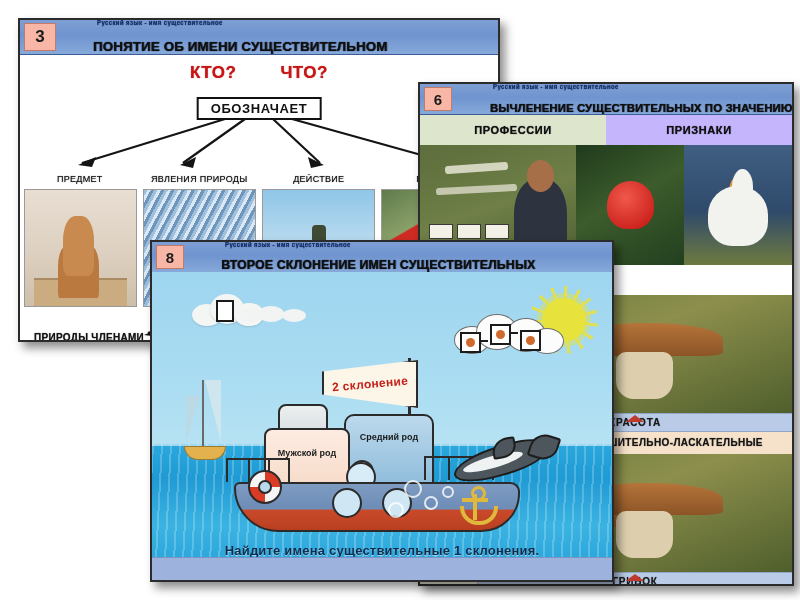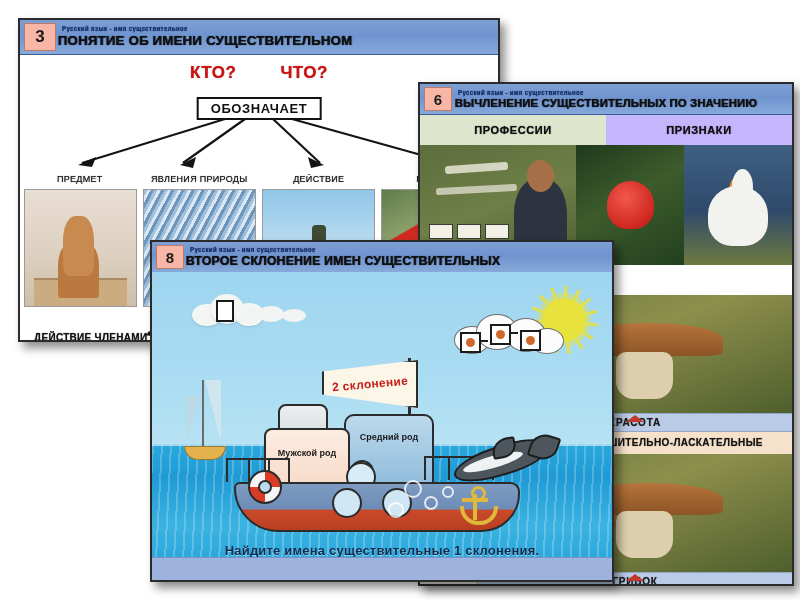--- a/index.html
+++ b/index.html
@@ -27,21 +27,21 @@
     display:flex;align-items:stretch;
   }
   .slide-num{
     width:30px;margin:3px 6px 3px 4px;
     background:#f7b6a6;
     border:1px solid #c27a68;
     display:flex;align-items:center;justify-content:center;
     font-size:17px;font-weight:bold;color:#1a1a1a;
     font-family:"Liberation Sans", sans-serif;
   }
-  .hdr-texts{display:flex;flex-direction:column;justify-content:center;flex:1;min-width:0;}
+  .hdr-texts{display:flex;flex-direction:column;justify-content:space-between;flex:1;min-width:0;margin-left:35px;}
   .hdr-sub{
     font-size:6px;font-weight:bold;color:#16306b;
     letter-spacing:.4px;white-space:nowrap;overflow:hidden;
     text-shadow:0 0 1px rgba(20,40,90,.9);
     transform:scaleY(1.05);
   }
   .hdr-main{
     font-size:13px;font-weight:bold;color:#101010;
     letter-spacing:.2px;white-space:nowrap;overflow:hidden;
     text-shadow:0 0 1px rgba(0,0,0,.9), 1px 0 0 rgba(0,0,0,.35);
@@ -289,21 +289,21 @@
         <div class="s3-lab">ПРИЗНАК</div>
       </div>
 
       <div class="s3-thumbs">
         <div class="thumb th-cat"></div>
         <div class="thumb th-water"></div>
         <div class="thumb th-beach"></div>
         <div class="thumb th-red"></div>
       </div>
 
-      <div class="s3-bottom">ДЕЙСТВИЕ ЧЛЕНАМИ</div>
+      <div class="s3-bottom">ПРИРОДЫ ЧЛЕНАМИ</div>
       <svg class="s3-bottom-arrow" viewBox="0 0 60 22">
         <line x1="58" y1="2" x2="10" y2="18" stroke="#141414" stroke-width="2.2"></line>
         <polygon points="6,20 24,12 21,22" fill="#141414"></polygon>
       </svg>
 
     </div>
   </div>
 
   <div class="slide" id="slide6">
     <div class="slide-header">

